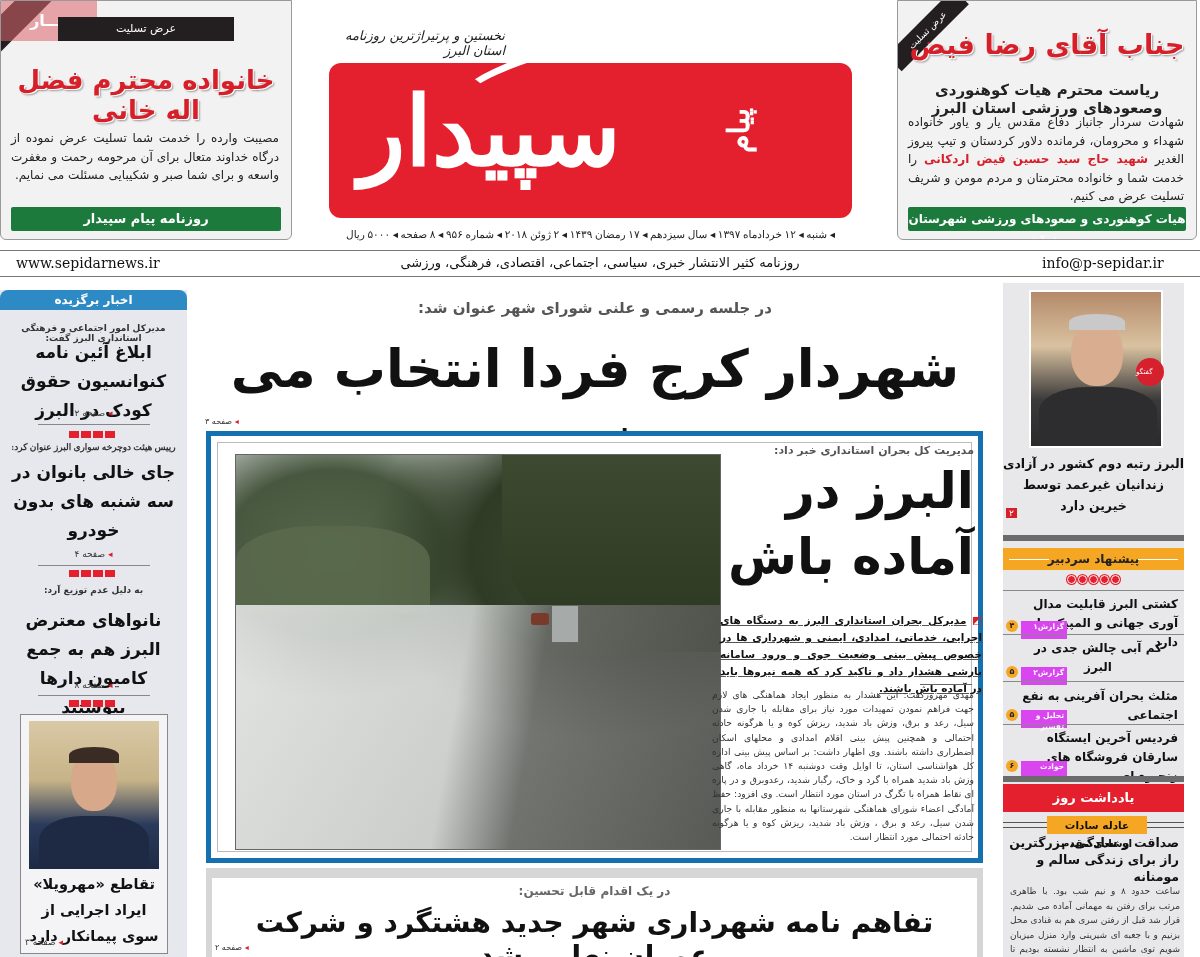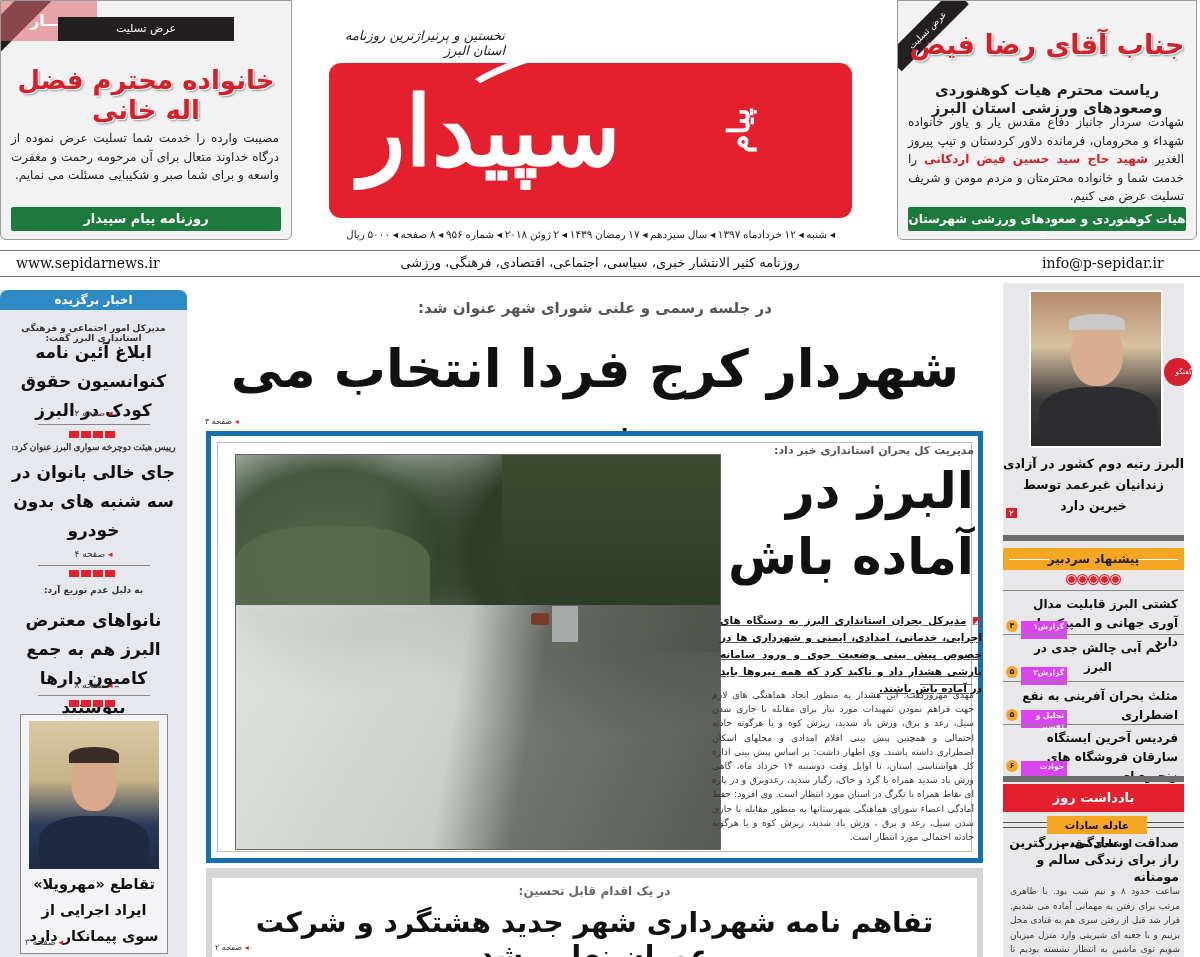--- a/index.html
+++ b/index.html
@@ -50,21 +50,21 @@
   .person-bg1 { background: linear-gradient(180deg, #d9c9a5 0%, #c7b388 40%, #2a3a5a 70%, #1d2a45 100%); }
   .person-head { position: absolute; border-radius: 48% 48% 45% 45%; background: #d7a98a; }
   .person-hair { position: absolute; border-radius: 50% 50% 0 0; background: #3a2c25; }
   .person-suit { position: absolute; border-radius: 40% 40% 0 0; background: #1e2a44; }
 
   
   .rightcol { position: absolute; top: 283px; left: 1003px; width: 181px; height: 674px; background: #e8e8ea; }
   .rc-photo { position: absolute; top: 7px; left: 26px; width: 134px; height: 158px; border: 2px solid #fff; }
   .rc-caption { position: absolute; top: 170px; left: 0; width: 181px; text-align: center; font-size: 12.5px; font-weight: bold; line-height: 21px; }
   .rc-pagetag { position: absolute; top: 225px; left: 3px; font-size: 9px; color: #fff; background: #d71f2a; padding: 0 3px; }
-  .rc-badge { position: absolute; top: 358px; left: 1164px; width: 28px; height: 28px; border-radius: 50%; background: #d7202d; color: #fff; font-size: 7px; text-align: right; line-height: 28px; }
+  .rc-badge { position: absolute; top: 358px; left: 1136px; width: 28px; height: 28px; border-radius: 50%; background: #d7202d; color: #fff; font-size: 7px; text-align: left; line-height: 28px; }
   .greybar { position: absolute; left: 1003px; width: 181px; height: 6px; background: #6b6b6b; }
   .orange-head { position: absolute; top: 548px; left: 1003px; width: 181px; height: 22px; background: #f5a623; color: #222; font-size: 12px; font-weight: bold; text-align: center; line-height: 22px; }
   .orange-head::before, .orange-head::after { content: ""; position: absolute; top: 11px; width: 40px; height: 1px; background: #fff; }
   .orange-head::before { left: 6px; } .orange-head::after { right: 6px; }
   .dots { position: absolute; top: 575px; left: 1067px; display: flex; gap: 2px; }
   .dots span { width: 9px; height: 9px; border-radius: 50%; background: #e5202e; border: 1px solid #fff; box-shadow: 0 0 0 1px #e5202e; display: block; }
   .sug-item { position: absolute; left: 1003px; width: 181px; border-top: 1px solid #888; }
   .sug-title { position: absolute; right: 6px; width: 160px; text-align: right; font-size: 12px; font-weight: bold; line-height: 19px; }
   .sug-tag { position: absolute; left: 18px; width: 46px; height: 18px; background: #d946ef; color: #fff; font-size: 7.5px; line-height: 11px; text-align: right; padding-right: 3px; font-weight: bold; }
   .sug-num { position: absolute; left: 3px; width: 12px; height: 12px; border-radius: 50%; background: #f5a623; color: #222; font-size: 8px; text-align: center; line-height: 12px; font-weight: bold; }
@@ -244,21 +244,21 @@
   <div class="sug-title" style="top:4px;">کشتی البرز قابلیت مدال آوری جهانی و المپیک را دارد</div>
   <div class="sug-tag" style="top:30px;">گزارش۱</div>
   <div class="sug-num" style="top:29px;">۴</div>
 </div>
 <div class="sug-item" style="top:634px;height:46px;">
   <div class="sug-title" style="top:4px;text-align:center;">کم آبی چالش جدی در البرز</div>
   <div class="sug-tag" style="top:32px;">گزارش۲</div>
   <div class="sug-num" style="top:31px;">۵</div>
 </div>
 <div class="sug-item" style="top:681px;height:43px;">
-  <div class="sug-title" style="top:5px;">مثلث بحران آفرینی به نفع اضطراری</div>
+  <div class="sug-title" style="top:5px;">مثلث بحران آفرینی به نفع اجتماعی</div>
   <div class="sug-tag" style="top:28px;">تحلیل و تفسیر</div>
   <div class="sug-num" style="top:27px;">۵</div>
 </div>
 <div class="sug-item" style="top:724px;height:52px;">
   <div class="sug-title" style="top:4px;">فردیس آخرین ایستگاه سارقان فروشگاه های زنجیره ای</div>
   <div class="sug-tag" style="top:36px;">حوادث</div>
   <div class="sug-num" style="top:35px;">۶</div>
 </div>
 
 <div class="greybar" style="top:776px;"></div>

